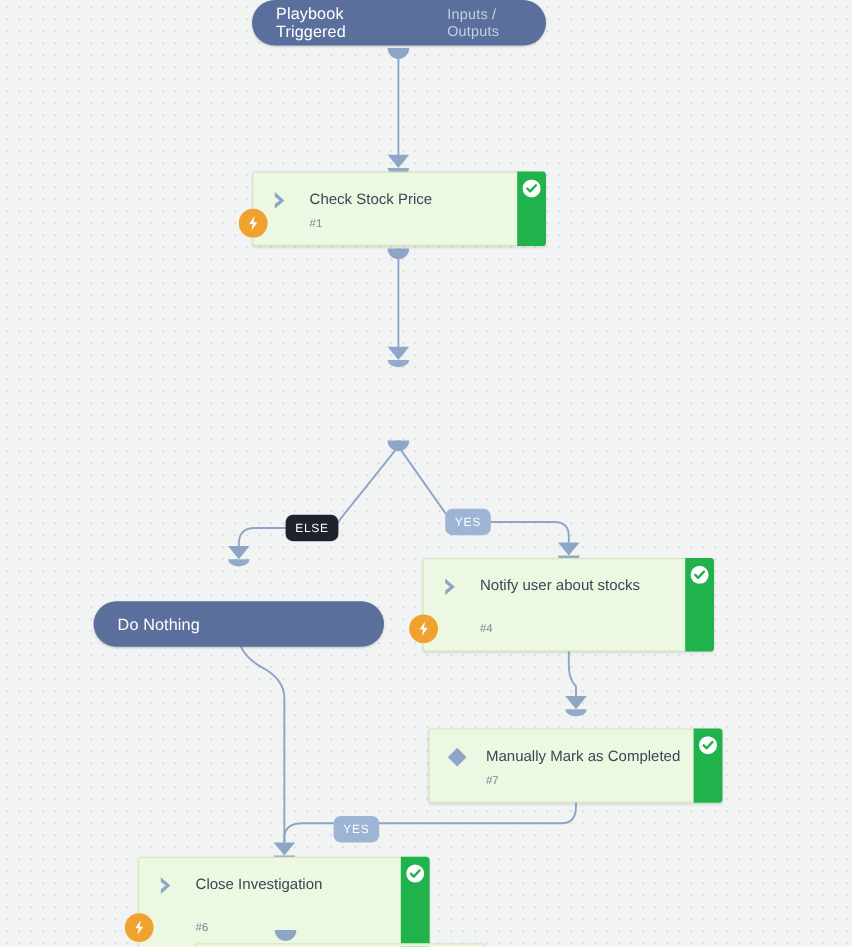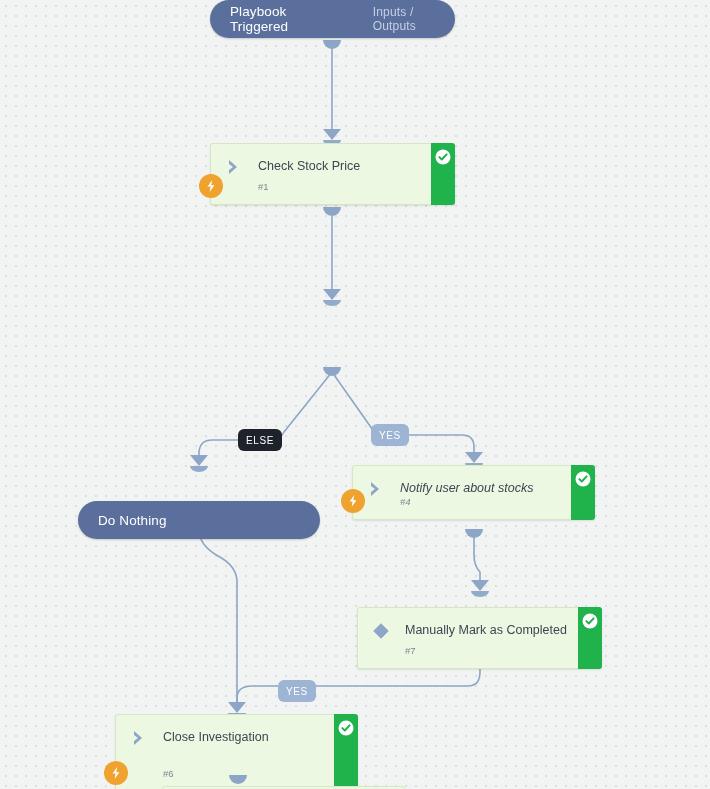--- a/index.html
+++ b/index.html
@@ -234,21 +234,21 @@
         </svg>
       </span>
     </div>
   </div>
 
 
   <div class="node pill" style="left:78px; top:467px; width:242px; height:38px;margin-top:34px;">
     <span class="pill-title">Do Nothing</span>
   </div>
 
-  <div class="node card" style="left:352px; top:465px; width:243px; height:55px;font-style:italic;">
+  <div class="node card" style="left:352px; top:465px; width:243px; height:78px;">
     <div class="card-inner">
       <span class="type-icon">
         <svg width="20" height="20" viewBox="0 0 20 20">
           <path d="M5 3 L13 10 L5 17 L5 13 L9 10 L5 7 Z" fill="#8da6c7"></path>
         </svg>
       </span>
       <span class="card-title">Notify user about stocks</span>
       <span class="card-num">#4</span>
       <span class="bolt-badge">
         <svg width="14" height="14" viewBox="0 0 14 14">

